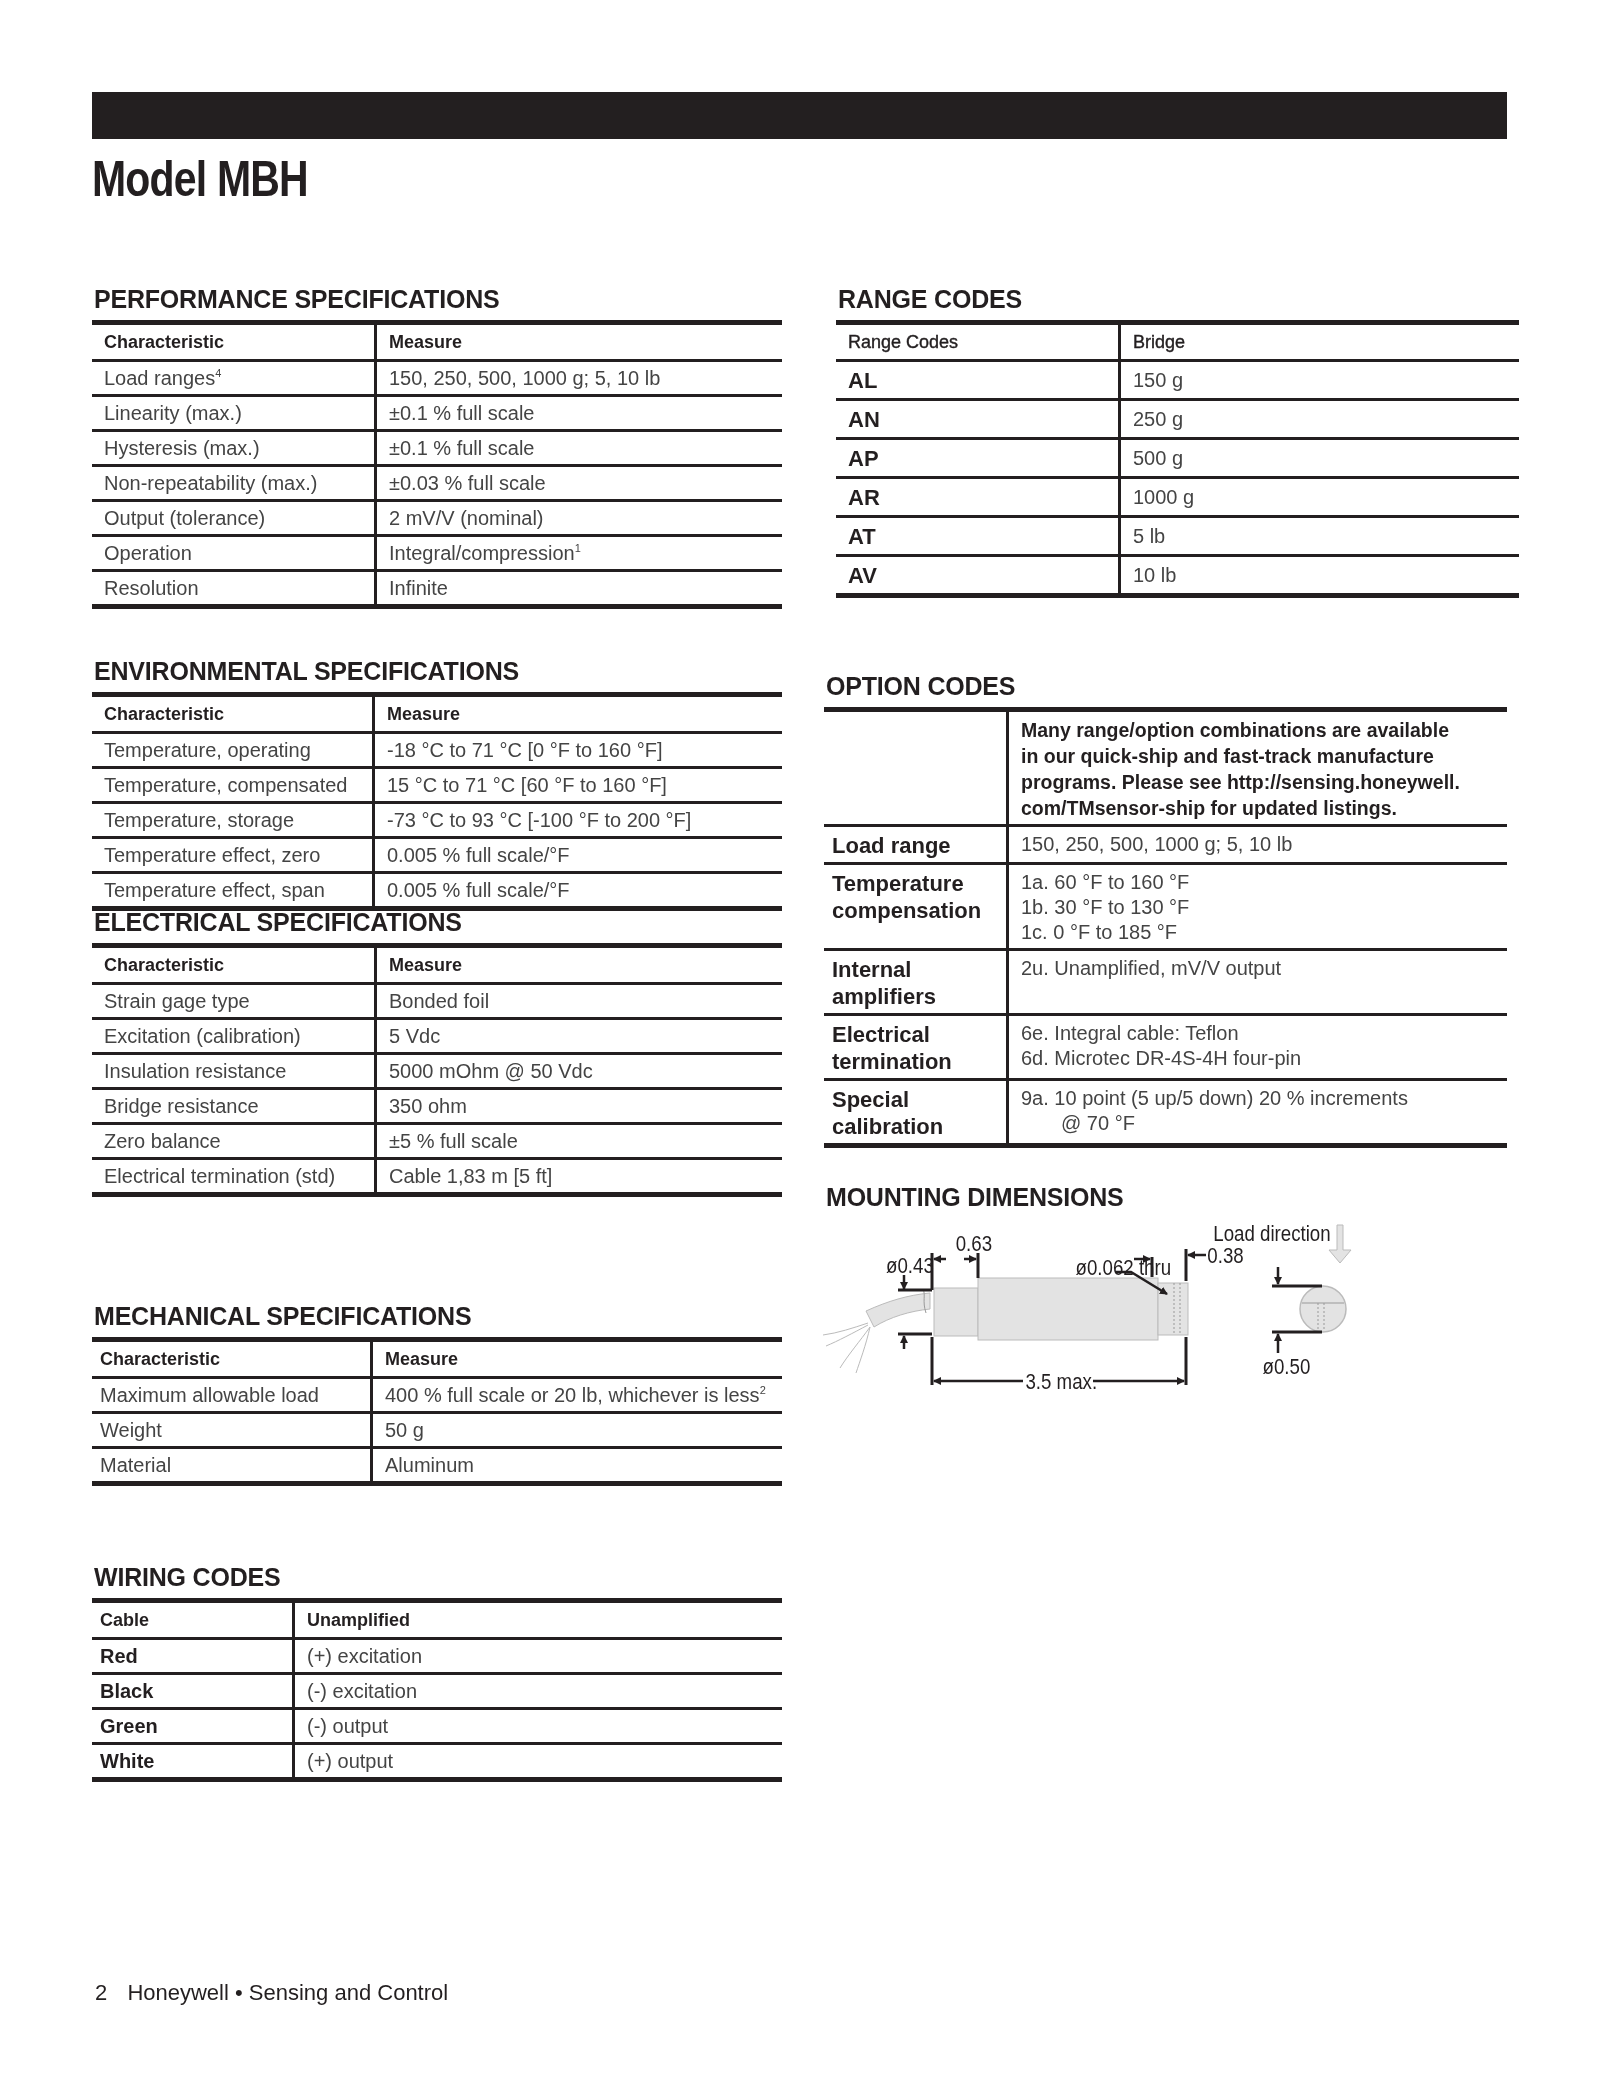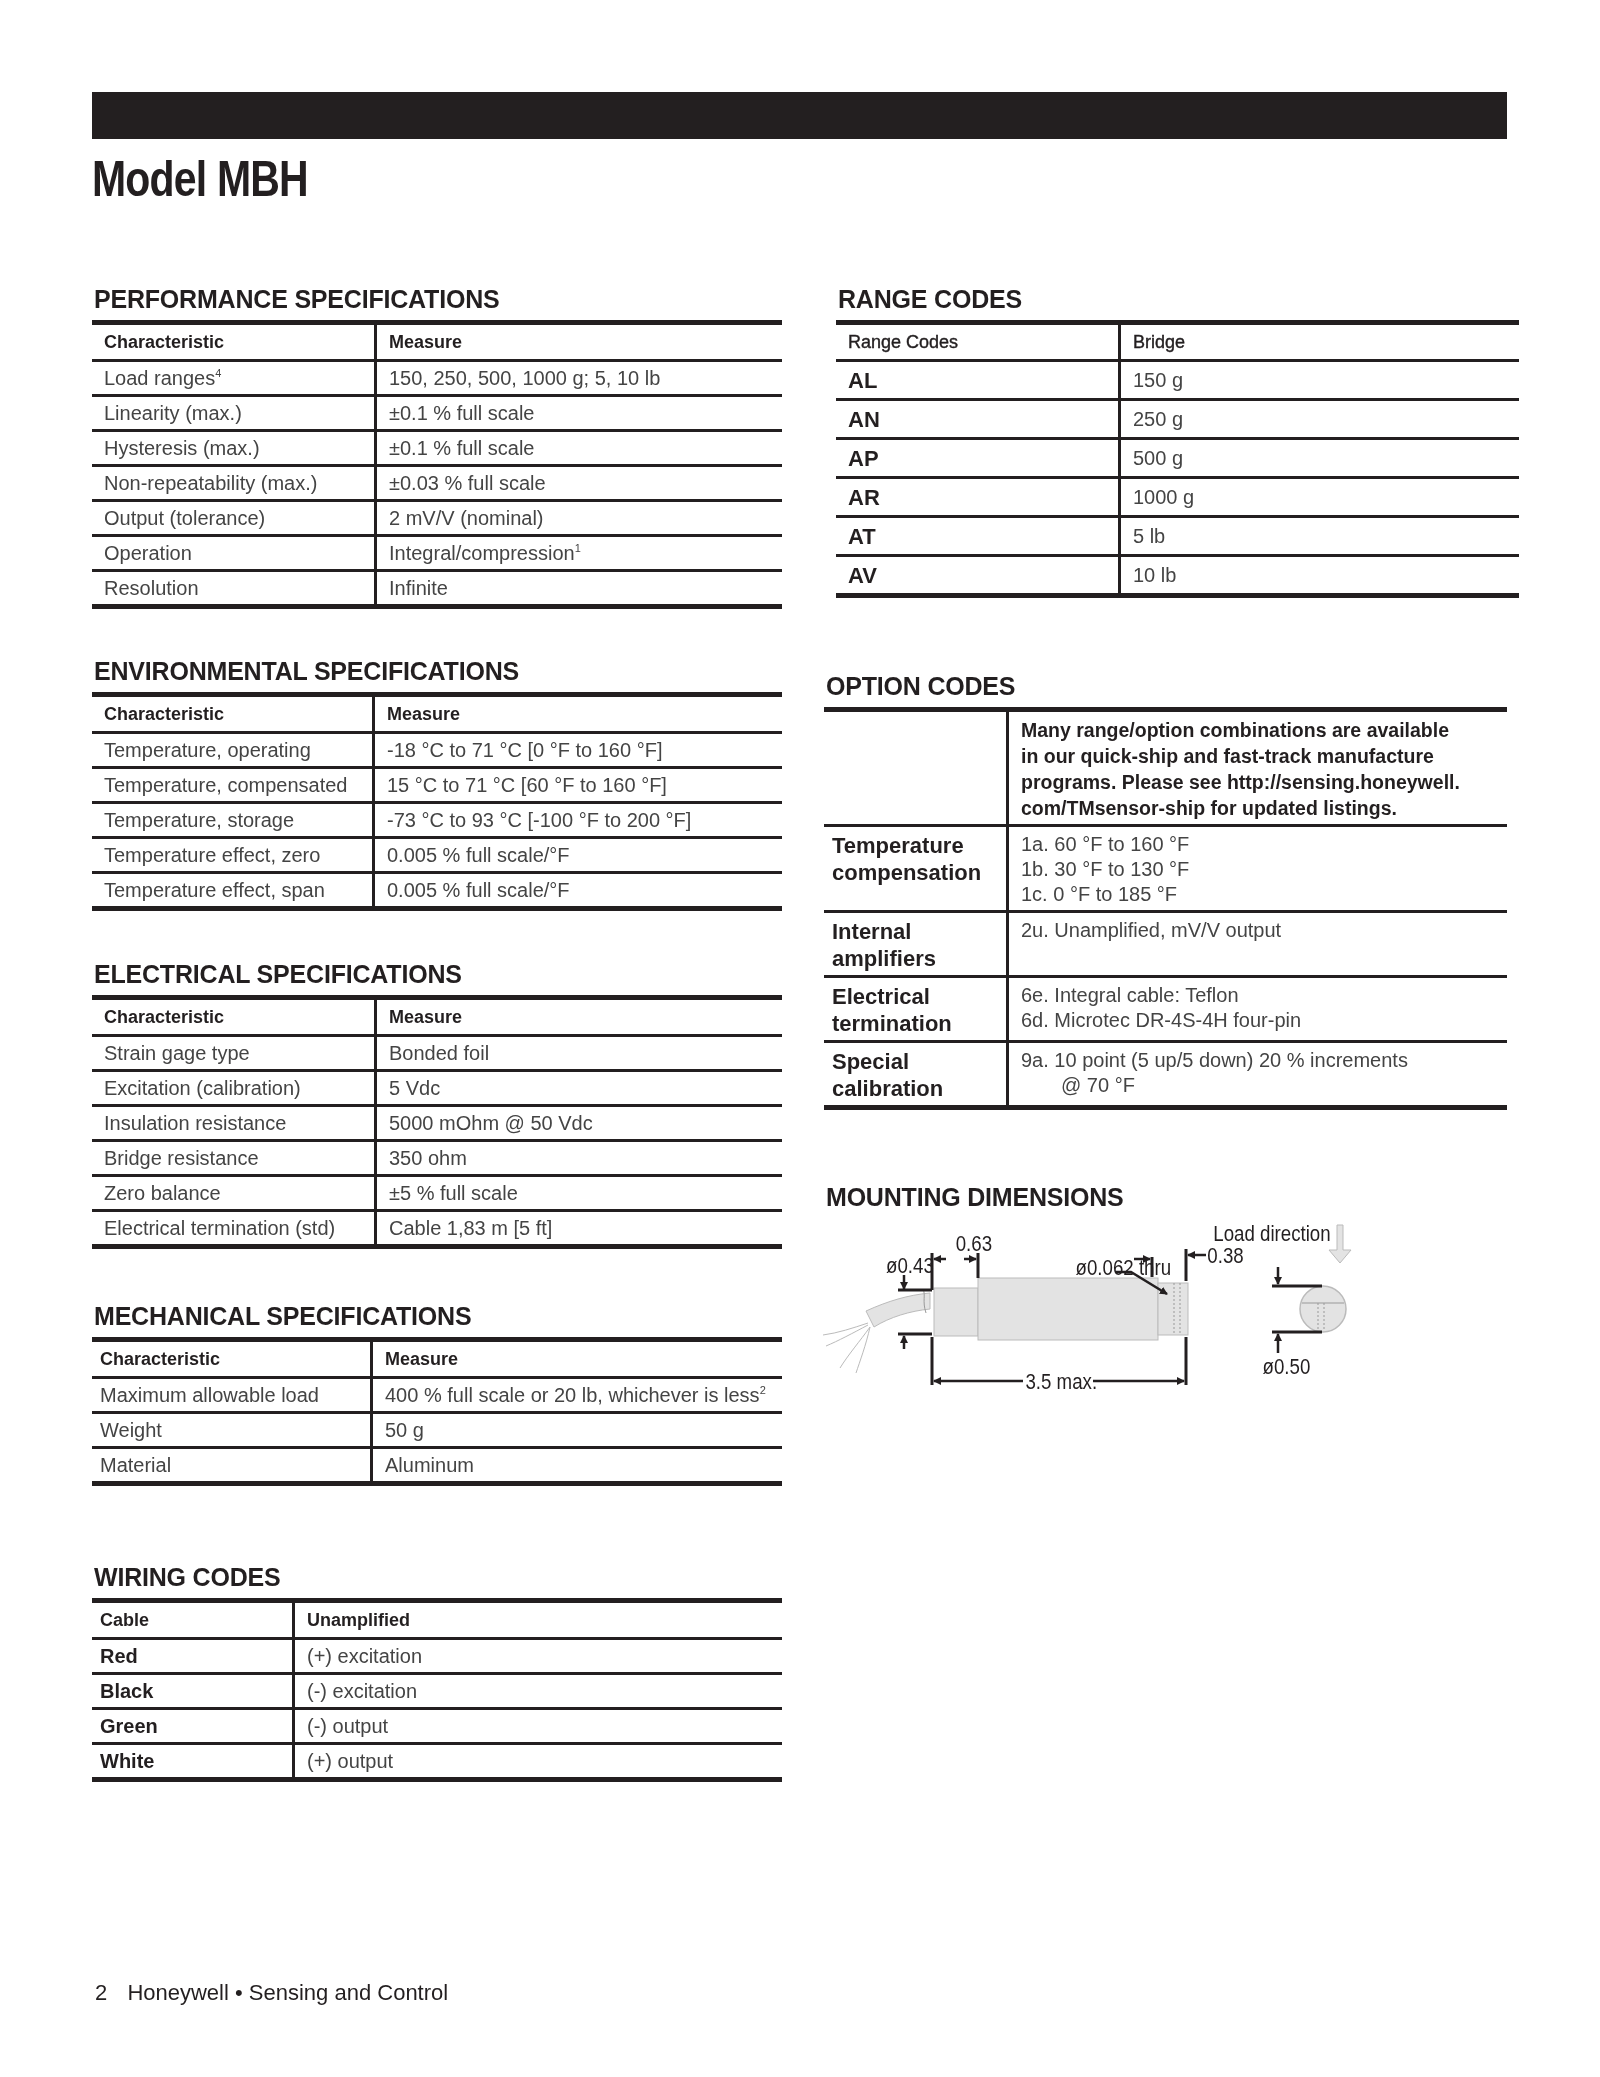--- a/index.html
+++ b/index.html
@@ -16,21 +16,21 @@
   table.spec th, table.spec td { text-align: left; vertical-align: top; border-top: 3px solid #231f20; padding: 4px 12px 3px 12px; font-size: 20px; line-height: 25px; }
   table.spec thead th { border-top: none; font-weight: bold; font-size: 18px; padding-top: 5px; padding-bottom: 4px; }
   table.spec td { color: #444; font-weight: normal; }
   table.spec th:first-child, table.spec td:first-child { border-right: 3px solid #231f20; }
   sup { font-size: 11px; vertical-align: 8px; line-height: 0; }
 
   #perf { left: 92px; top: 285px; width: 690px; }
   #perf td:first-child, #perf th:first-child { width: 258px; }
   #env { left: 92px; top: 657px; width: 690px; }
   #env td:first-child, #env th:first-child { width: 256px; }
-  #elec { left: 92px; top: 960px; width: 690px; }
+  #elec { left: 92px; top: 908px; width: 690px; }
   #elec td:first-child, #elec th:first-child { width: 258px; }
   #mech { left: 92px; top: 1302px; width: 690px; }
   #mech td:first-child, #mech th:first-child { width: 258px; padding-left: 8px; }
   #mech td:first-child { padding-left: 8px; }
   #wiring { left: 92px; top: 1563px; width: 690px; }
   #wiring td:first-child, #wiring th:first-child { width: 180px; padding-left: 8px; }
   #wiring td:first-child { font-weight: bold; color: #231f20; }
 
   #range { left: 836px; top: 285px; width: 683px; }
   #range td:first-child, #range th:first-child { width: 258px; }
@@ -271,20 +271,26 @@
     <tbody id="options-body">
       <tr>
         <td></td>
         <td class="note" id="options-note">
             <span class="line">Many range/option combinations are available</span>
             <span class="line">in our quick-ship and fast-track manufacture</span>
             <span class="line">programs. Please see http://sensing.honeywell.</span>
             <span class="line">com/TMsensor-ship for updated listings.</span>
           </td>
       </tr>
+    <tr>
+          <td>Load range</td>
+          <td>
+            <span class="line">150, 250, 500, 1000 g; 5, 10 lb</span>
+          </td>
+        </tr>
         <tr>
           <td>Temperature compensation</td>
           <td>
             <span class="line">1a. 60 °F to 160 °F</span>
             <span class="line">1b. 30 °F to 130 °F</span>
             <span class="line">1c. 0 °F to 185 °F</span>
           </td>
         </tr>
         <tr>
           <td>Internal amplifiers</td>

